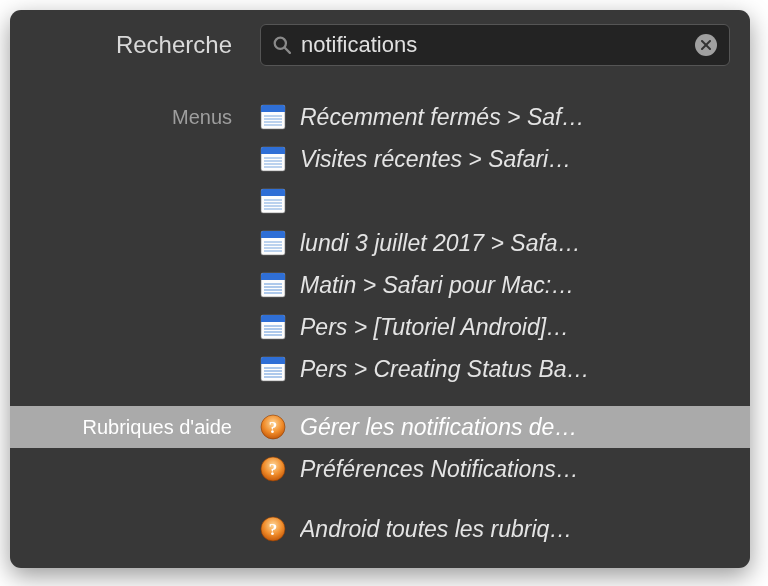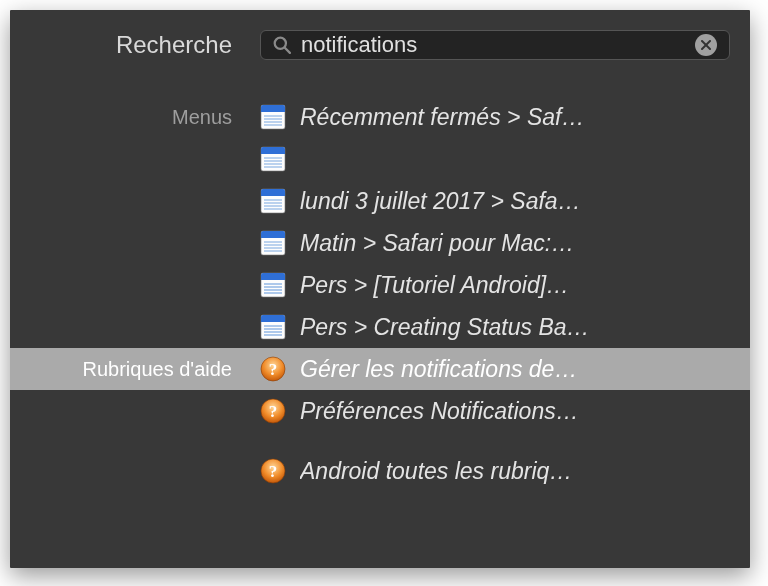--- a/index.html
+++ b/index.html
@@ -1,31 +1,31 @@
 <!DOCTYPE html>
 <html><head>
   <meta charset="utf-8">
   <style>
     * { margin: 0; padding: 0; box-sizing: border-box; }
     body { font-family: -apple-system, "Helvetica Neue", Arial, sans-serif; background: #fff; width: 768px; height: 586px; overflow: hidden; padding: 10px; }
-    .panel { width: 740px; height: 558px; background: #383838; border-radius: 1px; box-shadow: 0 8px 24px rgba(0,0,0,0.4); overflow: hidden; }
+    .panel { width: 740px; height: 558px; background: #383838; border-radius: 11px; box-shadow: 0 8px 24px rgba(0,0,0,0.4); overflow: hidden; }
     .row { display: flex; width: 100%; }
     .label-col { width: 250px; flex-shrink: 0; text-align: right; padding-right: 28px; }
     .content-col { flex: 1; display: flex; align-items: center; padding-right: 20px; min-width: 0; }
     .search-row { height: 70px; align-items: center; }
     .search-label { color: #d9d9d9; font-size: 24px; }
-    .search-field { flex: 1; display: flex; align-items: center; background: #232323; border: 1px solid #555; border-radius: 6px; height: 30px; padding: 0 12px; gap: 10px; }
+    .search-field { flex: 1; display: flex; align-items: center; background: #232323; border: 1px solid #555; border-radius: 6px; height: 42px; padding: 0 12px; gap: 10px; }
     .search-icon svg { width: 18px; height: 18px; display: block; }
     .search-input { flex: 1; background: transparent; border: none; outline: none; color: #e0e0e0; font-size: 22px; font-family: inherit; }
     .clear-btn { width: 22px; height: 22px; border-radius: 50%; background: #a0a0a0; display: flex; align-items: center; justify-content: center; cursor: pointer; }
     .clear-btn svg { width: 10px; height: 10px; }
     .item-row { height: 42px; align-items: center; }
     .section-label { color: #9e9e9e; font-size: 20px; text-align: center; }
     .item-text { color: #e4e4e4; font-size: 23px; white-space: nowrap; overflow: hidden; text-overflow: ellipsis; min-width: 0; font-style: italic; }
-    .selected { background: #aaaaaa; }
+    .selected { background: #aaaaaa; margin-top: 16px; }
     .selected .item-text, .selected .section-label { color: #ffffff; }
     .icon { width: 26px; height: 26px; margin-right: 14px; flex-shrink: 0; }
     .bookmark-icon svg, .help-icon svg { width: 26px; height: 26px; display: block; }
     .spacer { height: 18px; }
     .top-gap { height: 16px; }
   </style>
 </head>
 <body>
 
 <div class="panel">
@@ -64,20 +64,37 @@
               <rect x="1" y="1" width="24" height="24" rx="2" fill="#fdfdfd" stroke="#777" stroke-width="0.6"></rect>
               <rect x="1" y="1" width="24" height="7" rx="2" fill="#2f6fd6"></rect>
               <rect x="1" y="6" width="24" height="2" fill="#2f6fd6"></rect>
               <line x1="4" y1="12" x2="22" y2="12" stroke="#7aa7e0" stroke-width="1.2"></line>
               <line x1="4" y1="15" x2="22" y2="15" stroke="#7aa7e0" stroke-width="1.2"></line>
               <line x1="4" y1="18" x2="22" y2="18" stroke="#7aa7e0" stroke-width="1.2"></line>
               <line x1="4" y1="21" x2="22" y2="21" stroke="#7aa7e0" stroke-width="1.2"></line>
             </svg>
           </span>
           <span class="item-text">Récemment fermés &gt; Saf…</span>
+        </div>
+      </div>
+      <div class="row item-row">
+        <div class="label-col"></div>
+        <div class="content-col">
+          <span class="icon bookmark-icon">
+            <svg viewBox="0 0 26 26">
+              <rect x="1" y="1" width="24" height="24" rx="2" fill="#fdfdfd" stroke="#777" stroke-width="0.6"></rect>
+              <rect x="1" y="1" width="24" height="7" rx="2" fill="#2f6fd6"></rect>
+              <rect x="1" y="6" width="24" height="2" fill="#2f6fd6"></rect>
+              <line x1="4" y1="12" x2="22" y2="12" stroke="#7aa7e0" stroke-width="1.2"></line>
+              <line x1="4" y1="15" x2="22" y2="15" stroke="#7aa7e0" stroke-width="1.2"></line>
+              <line x1="4" y1="18" x2="22" y2="18" stroke="#7aa7e0" stroke-width="1.2"></line>
+              <line x1="4" y1="21" x2="22" y2="21" stroke="#7aa7e0" stroke-width="1.2"></line>
+            </svg>
+          </span>
+          <span class="item-text">Visites récentes &gt; Safari…</span>
         </div>
       </div>
       <div class="row item-row">
         <div class="label-col"></div>
         <div class="content-col">
           <span class="icon bookmark-icon">
             <svg viewBox="0 0 26 26">
               <rect x="1" y="1" width="24" height="24" rx="2" fill="#fdfdfd" stroke="#777" stroke-width="0.6"></rect>
               <rect x="1" y="1" width="24" height="7" rx="2" fill="#2f6fd6"></rect>
               <rect x="1" y="6" width="24" height="2" fill="#2f6fd6"></rect>

